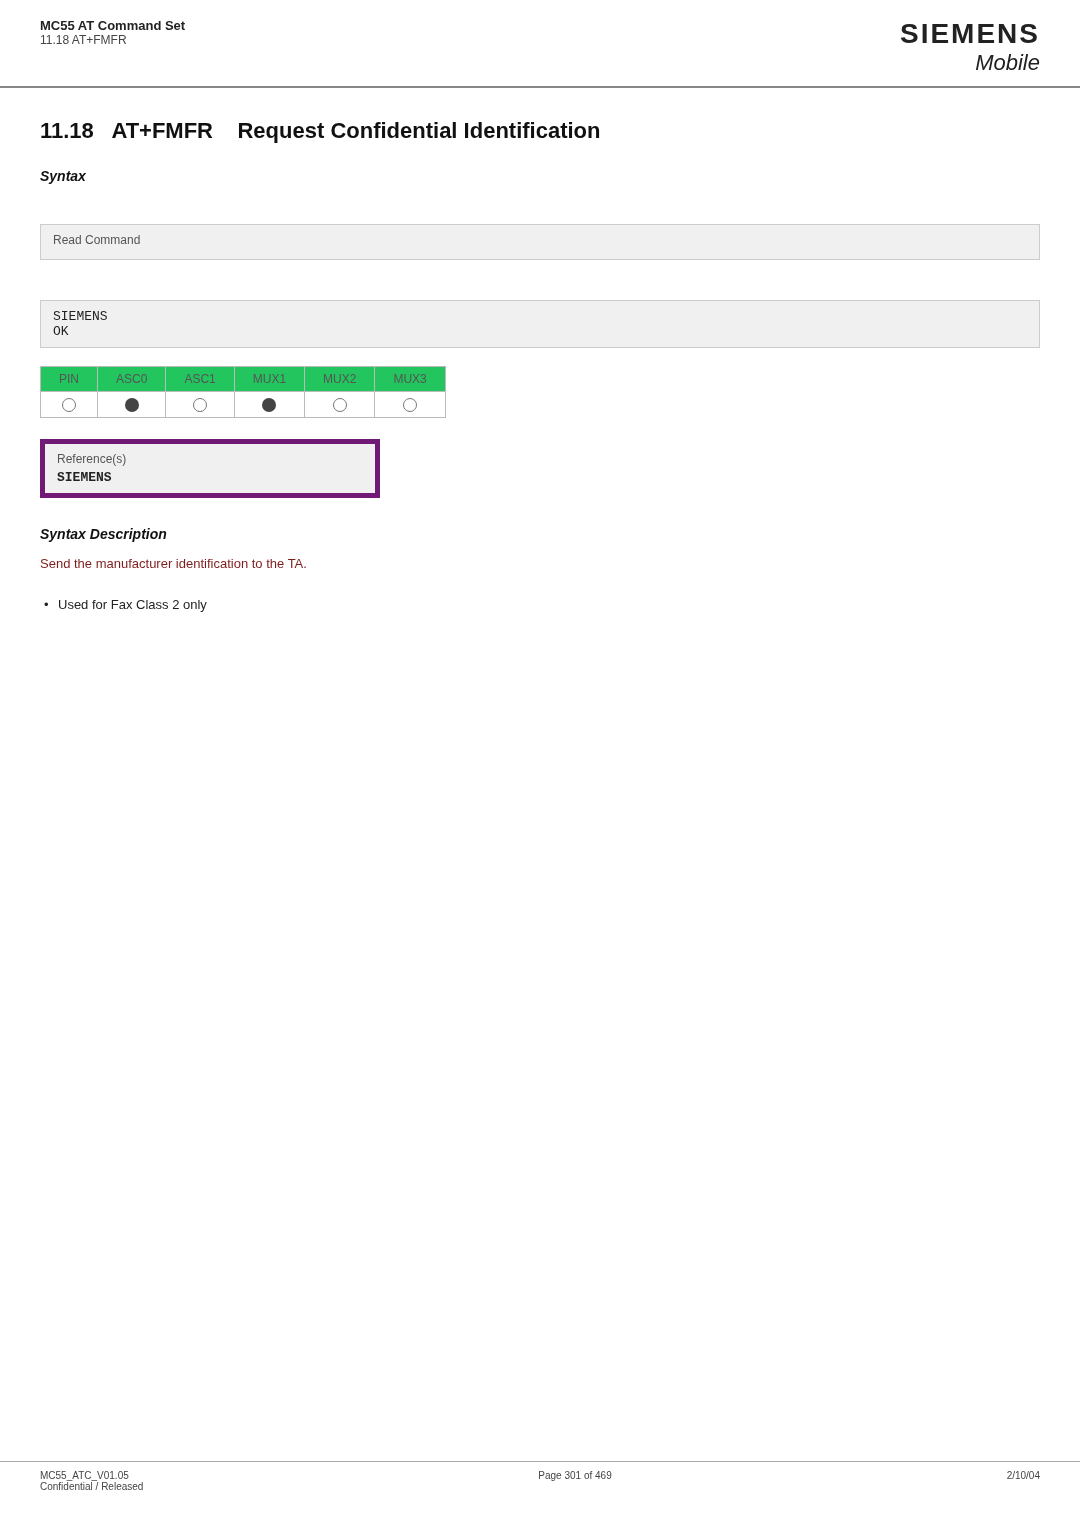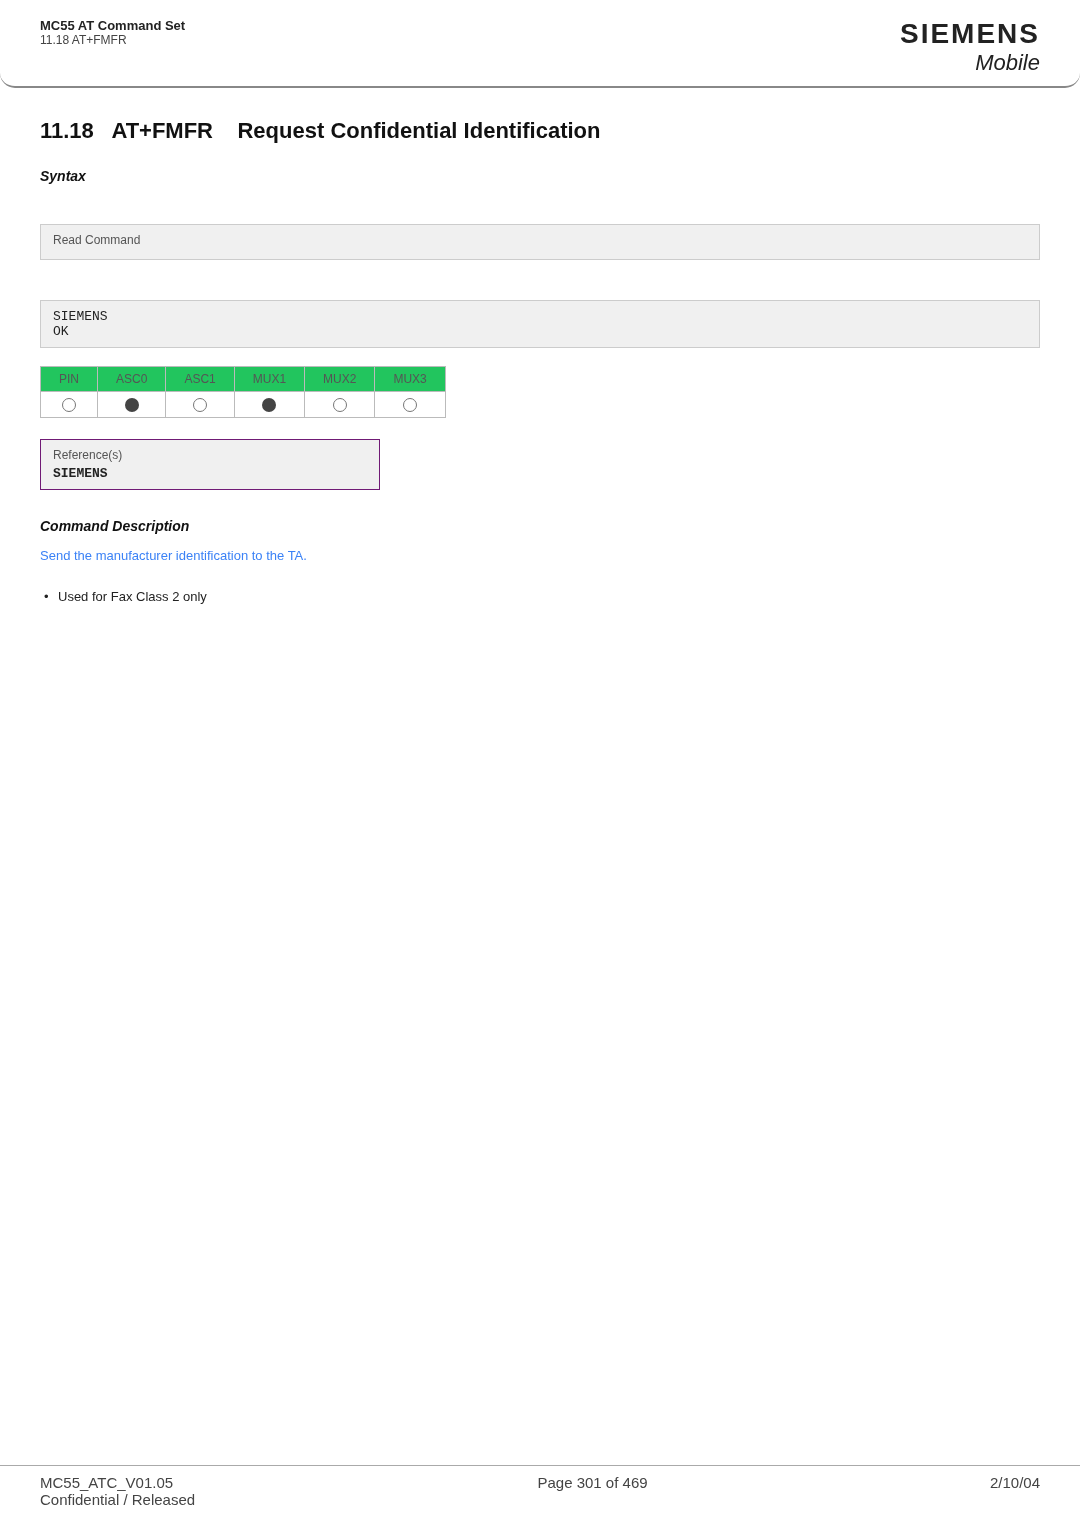--- a/index.html
+++ b/index.html
@@ -13,21 +13,20 @@
       position: relative;
     }
 
     
     .header {
       display: flex;
       justify-content: space-between;
       align-items: flex-start;
       padding: 18px 40px 10px 40px;
       border-bottom: 2px solid #888;
-      border-radius: 15px;
     }
     .header-left {
       display: flex;
       flex-direction: column;
     }
     .header-title {
       font-size: 13px;
       font-weight: bold;
       color: #222;
     }
@@ -133,42 +132,42 @@
       height: 14px;
       border-radius: 50%;
       border: 1.5px solid #777;
       background: #fff;
       vertical-align: middle;
     }
 
     
     .ref-box {
       background: #f0f0f0;
-      border: 1px solid #701a75;
+      border: 5px solid #701a75;
       padding: 8px 12px;
       margin-bottom: 28px;
       display: inline-block;
       min-width: 340px;
     }
     .ref-label {
       color: #555;
       font-size: 12px;
       margin-bottom: 4px;
     }
     .ref-value {
       font-family: 'Courier New', Courier, monospace;
       font-size: 13px;
       font-weight: bold;
       color: #222;
     }
 
     
     .cmd-desc-text {
       font-size: 13px;
-      color: #3b82f6;
+      color: #7f1d1d;
       margin-bottom: 22px;
       line-height: 1.5;
     }
 
     
     .note-list {
       list-style: none;
       padding-left: 0;
     }
     .note-list li {
@@ -183,24 +182,24 @@
       position: absolute;
       left: 4px;
     }
 
     
     .footer {
       position: absolute;
       bottom: 20px;
       left: 0;
       right: 0;
-      padding: 0 40px;
+      padding: 16px 40px;
       display: flex;
       justify-content: space-between;
-      font-size: 15px;
+      font-size: 10px;
       color: #444;
       border-top: 1px solid #aaa;
       padding-top: 8px;
     }
     .footer-left {
       display: flex;
       flex-direction: column;
     }
   </style>
 </head>
@@ -270,21 +269,21 @@
 
   
   <div class="ref-box">
     <div class="ref-label">Reference(s)</div>
     <div class="ref-value">SIEMENS</div>
   </div>
 
   <br>
 
   
-  <div class="sub-heading">Command Description</div>
+  <div class="sub-heading">Syntax Description</div>
   <div class="cmd-desc-text">Send the manufacturer identification to the TA.</div>
 
   
   <ul class="note-list">
     <li>Used for Fax Class 2 only</li>
   </ul>
 
 </div>
 
 <div class="footer">

